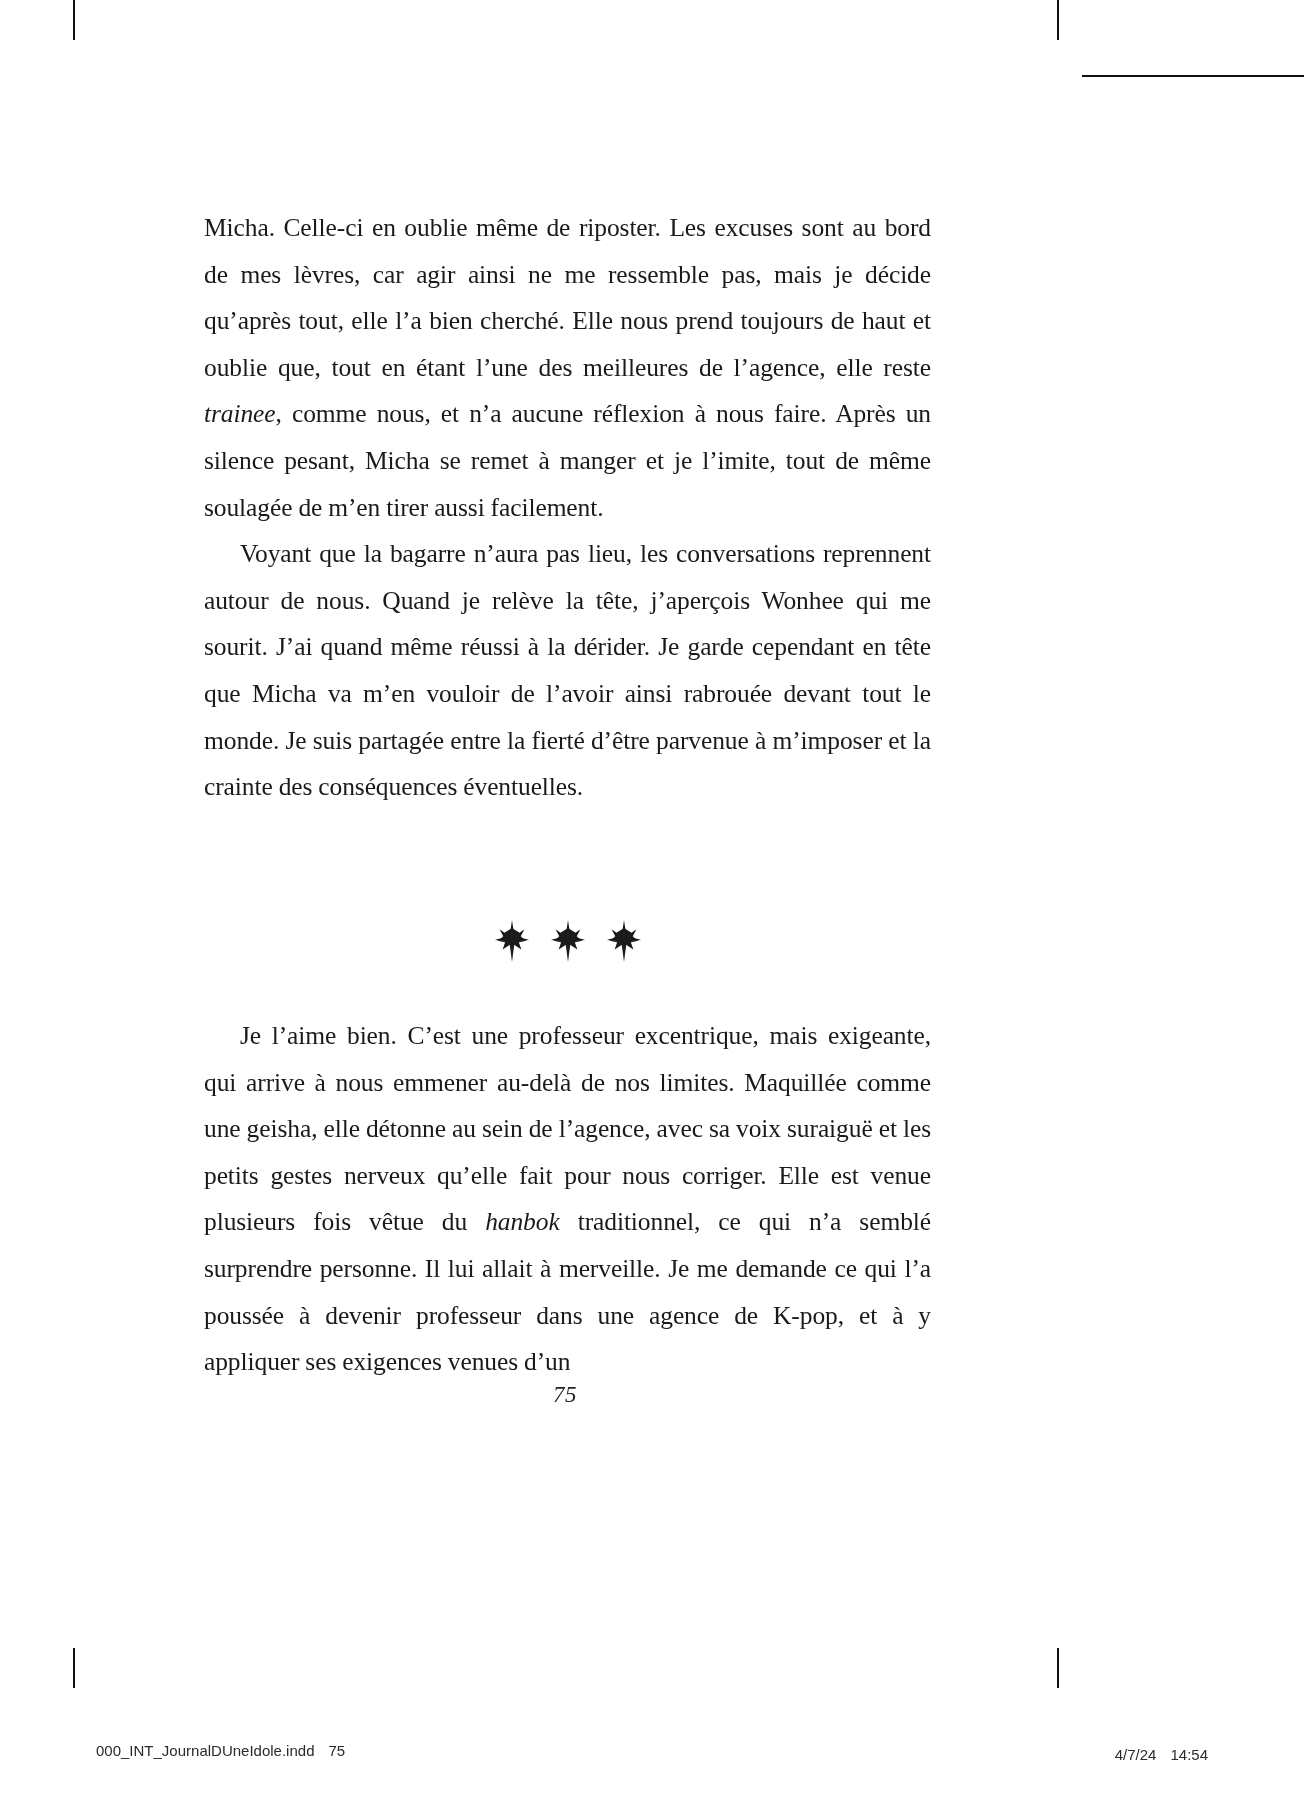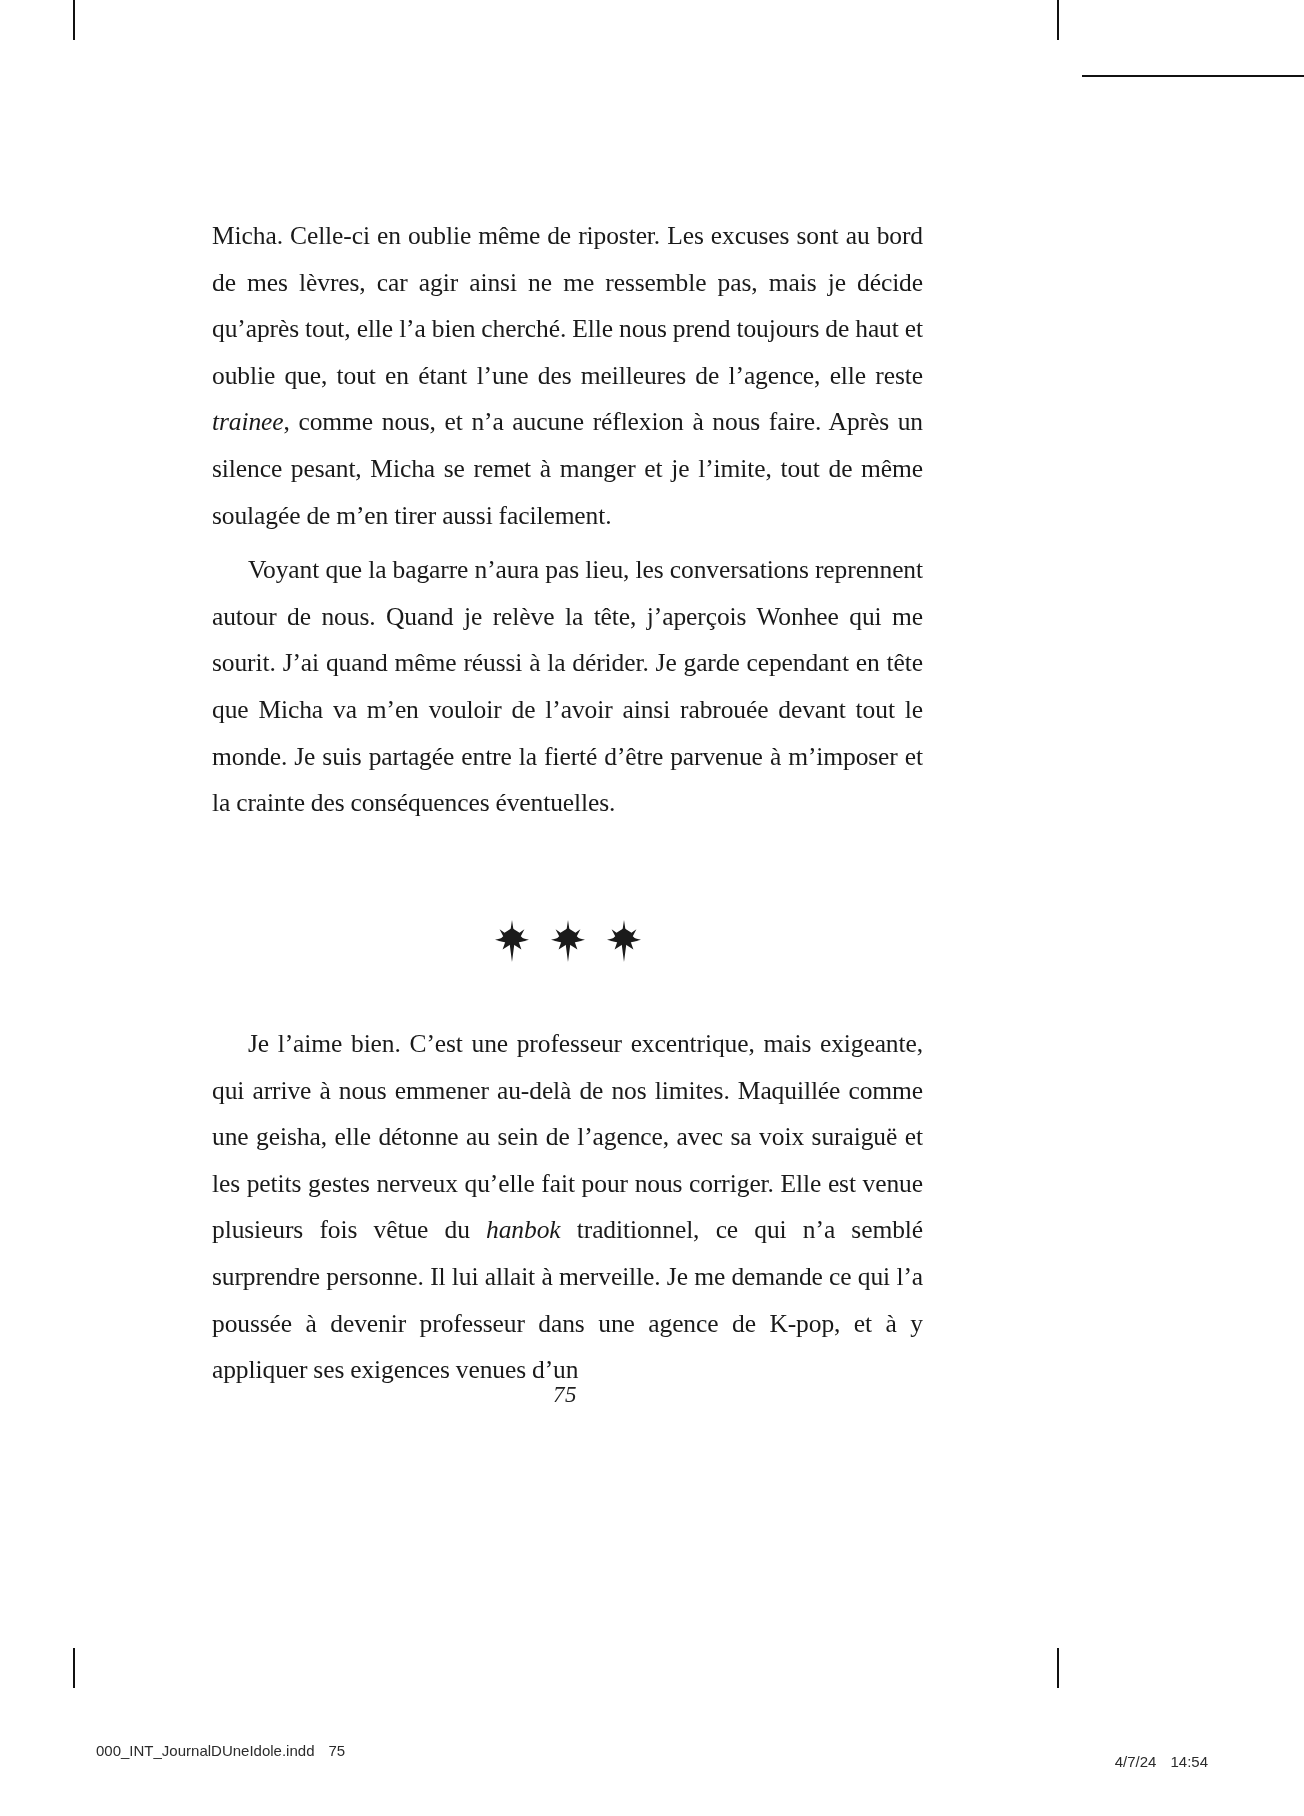--- a/index.html
+++ b/index.html
@@ -28,21 +28,21 @@
     left: 204px;
     top: 205px;
     width: 727px;
   }
 
   .para {
     font-size: 25.5px;
     line-height: 46.6px;
     text-align: justify;
     text-justify: inter-word;
-    margin: 8px;
+    margin: 0;
     letter-spacing: -0.1px;
     word-spacing: -0.3px;
     -webkit-font-smoothing: antialiased;
   }
   .para.indent { text-indent: 36px; }
   .para i, .para em { font-style: italic; }
 
   
   .separator {
     position: absolute;
@@ -73,21 +73,21 @@
     position: absolute;
     left: 0;
     top: 1742px;
     width: 1304px;
     height: 28px;
     font-family: "Liberation Sans", "DejaVu Sans", sans-serif;
     font-size: 15px;
     color: #2b2b2b;
   }
   .imprint-left  { position: absolute; left: 96px;  top: 0; white-space: pre; }
-  .imprint-right { position: absolute; right: 96px; top: 11px; white-space: pre; }
+  .imprint-right { position: absolute; right: 96px; top: 4px; white-space: pre; }
   .imprint .sp { display: inline-block; width: 14px; }
 </style>
 </head>
 <body>
 
 <div class="crop-mark cm-tl-v"></div>
 <div class="crop-mark cm-tr-v"></div>
 <div class="crop-mark cm-tr-h2"></div>
 <div class="crop-mark cm-bl-v"></div>
 <div class="crop-mark cm-br-v"></div>

